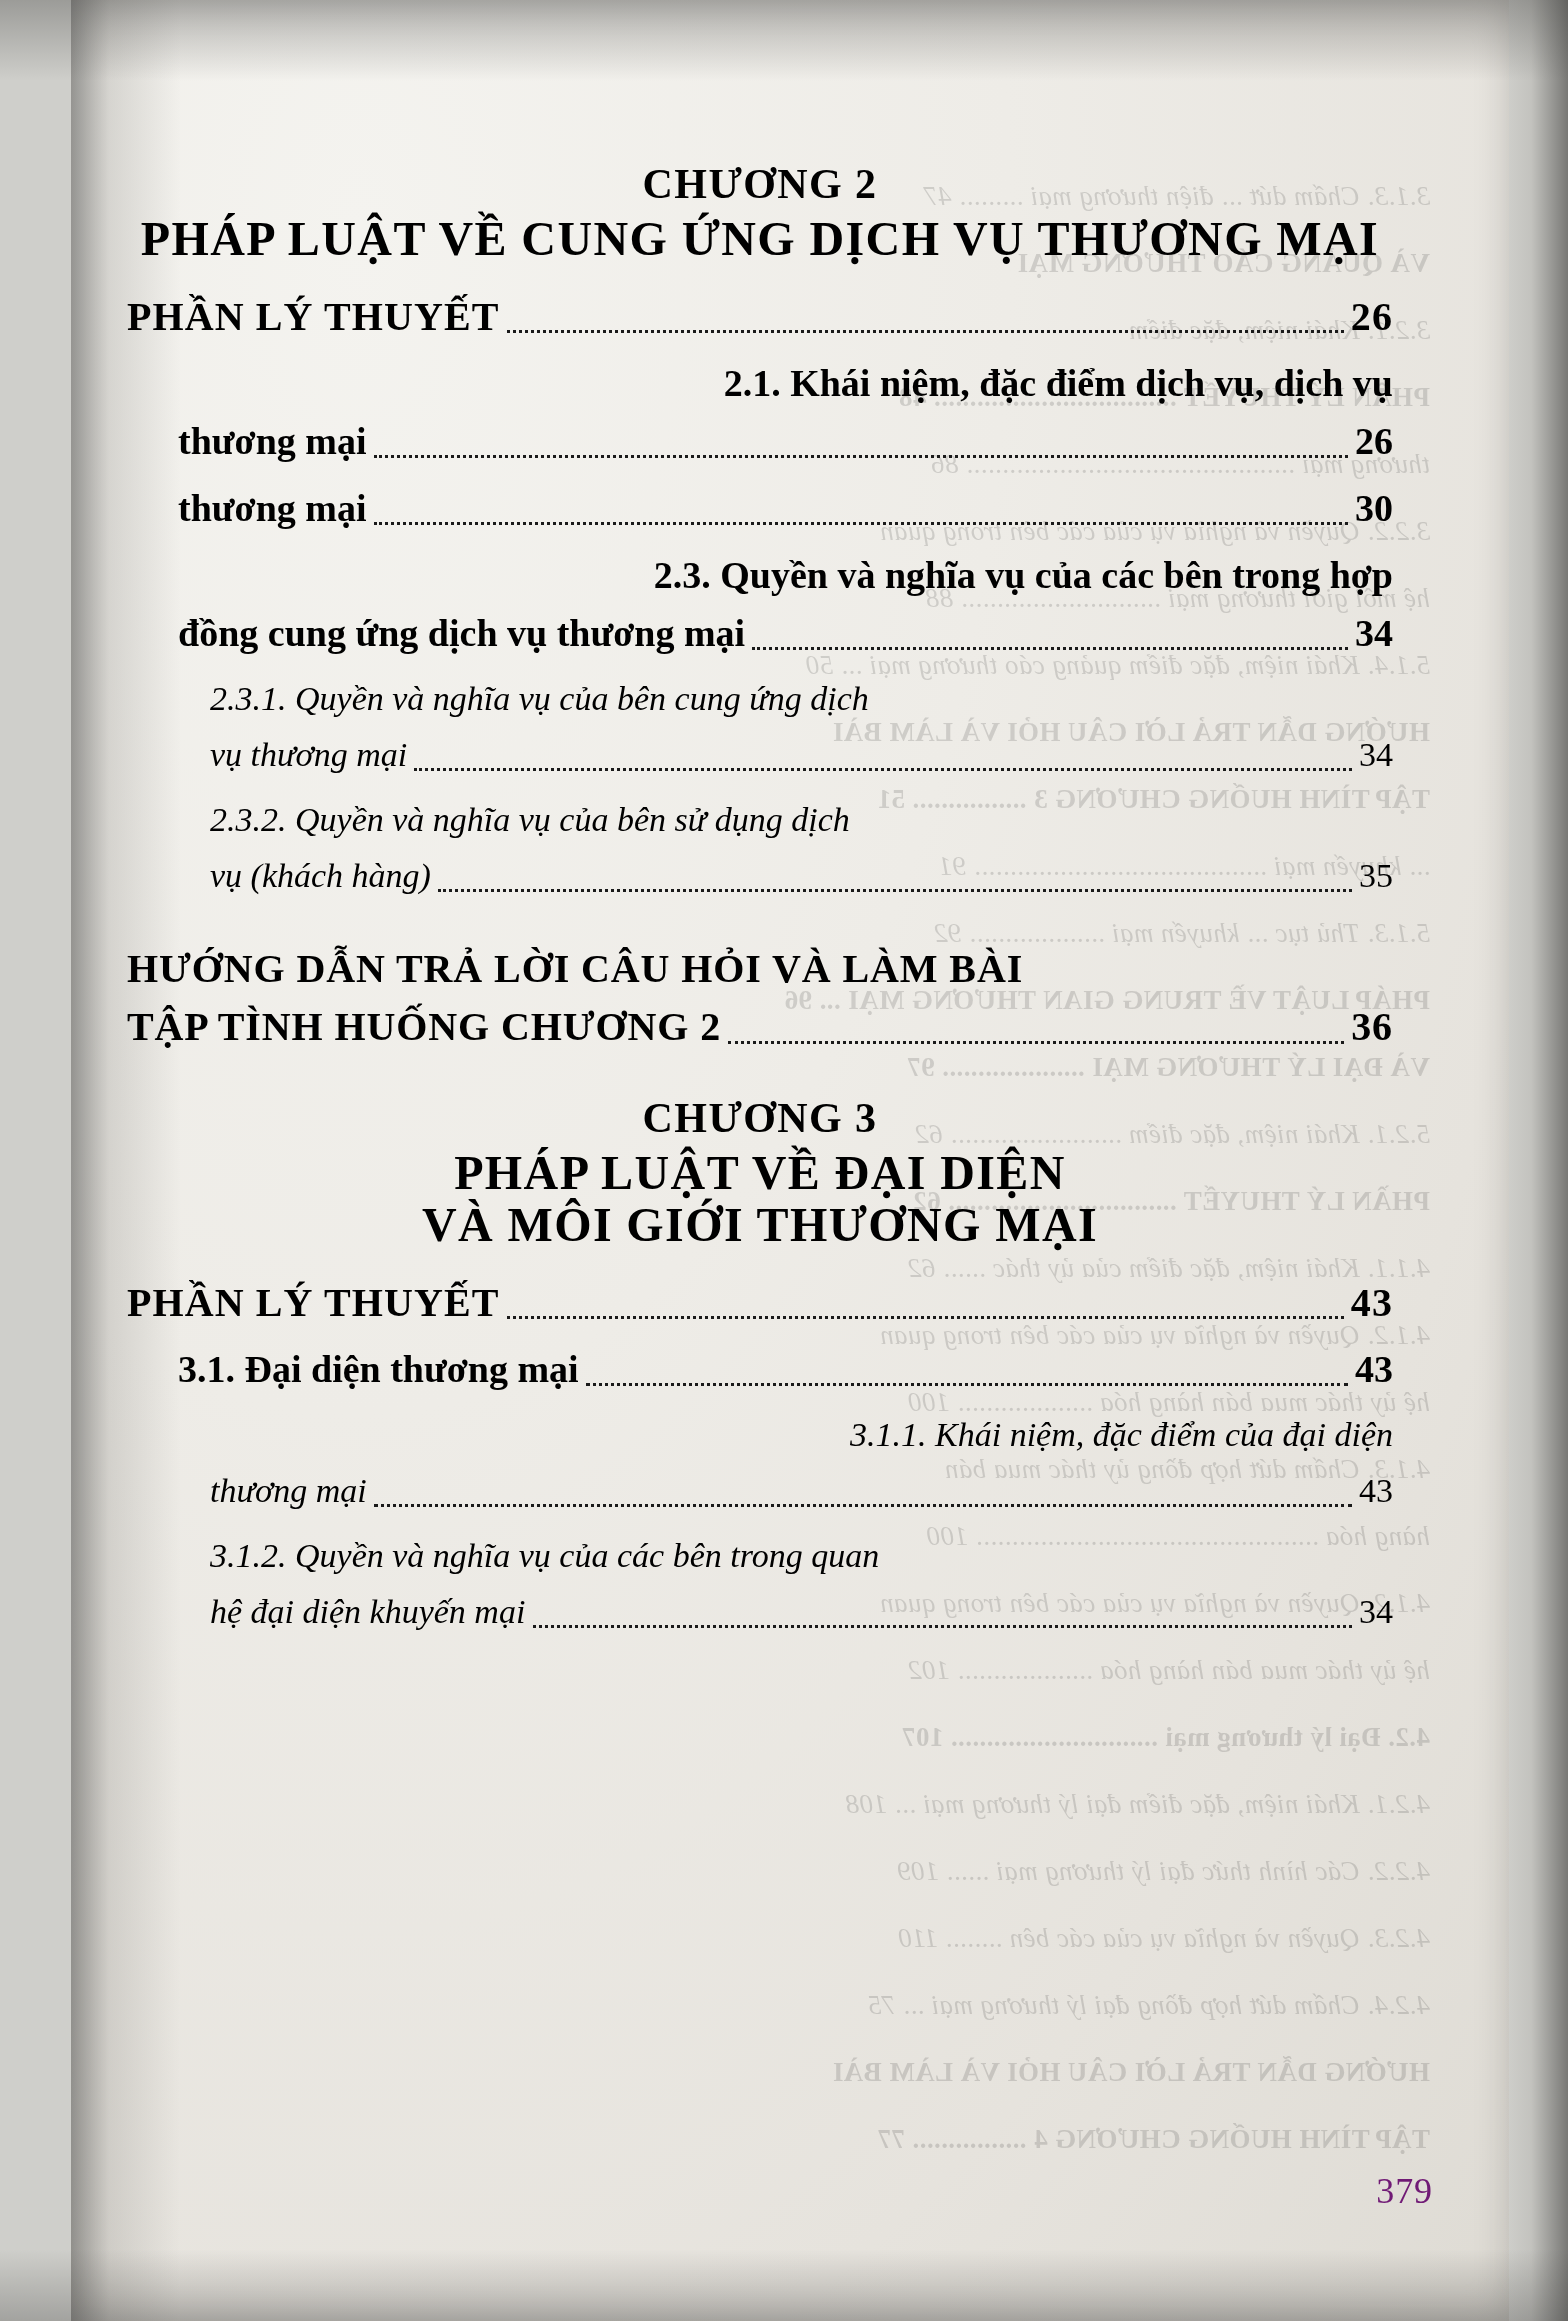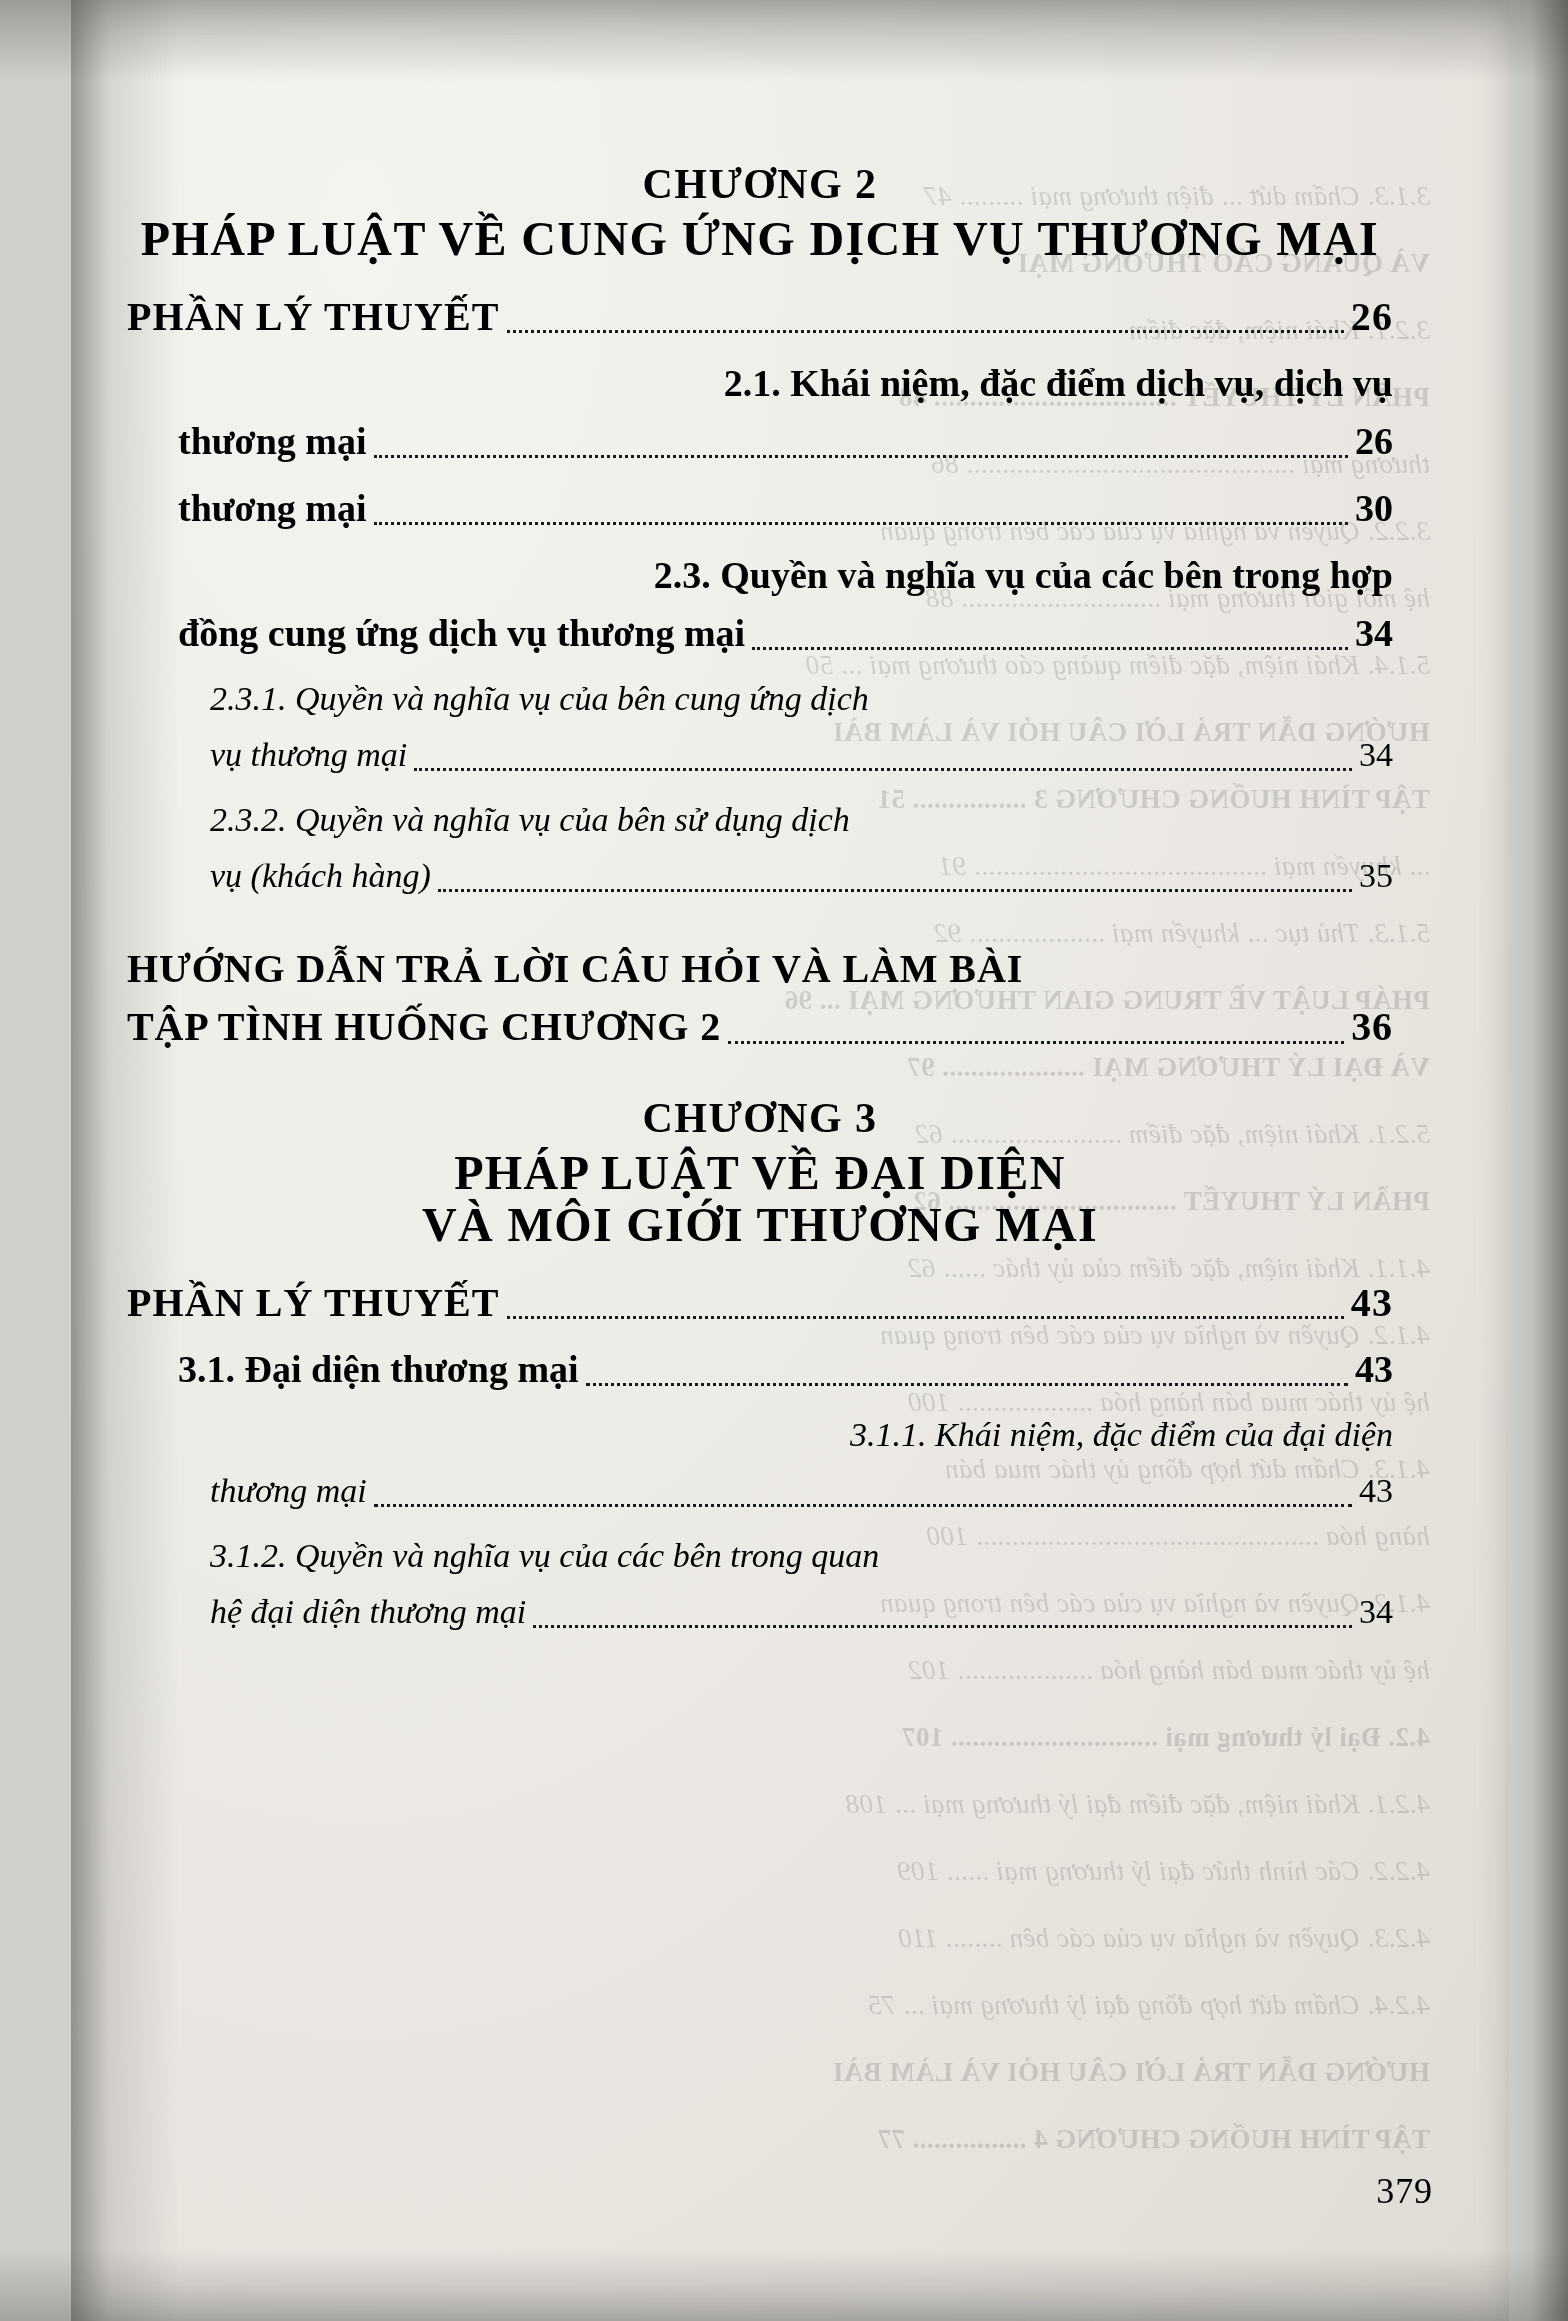--- a/index.html
+++ b/index.html
@@ -151,21 +151,21 @@
     margin-top: 36px;
   }
 
   .section-gap { height: 38px; }
 
   .folio {
     position: absolute;
     right: 136px;
     bottom: 109px;
     font-size: 36px;
-    color: #000000;
+    color: #701a75;
     letter-spacing: 0.9px;
   }
 
   .spread-word {
     display: flex;
     justify-content: space-between;
   }
 </style>
 </head>
 <body>
@@ -313,21 +313,21 @@
         <span class="dots"></span>
         <span class="pg">43</span>
       </div>
     </div>
 
     <div class="lvl2 block">
       <div>
         <span>3.1.2. Quyền và nghĩa vụ của các bên trong quan</span>
       </div>
       <div class="row">
-        <span class="txt">hệ đại diện thương mại</span>
+        <span class="txt">hệ đại diện khuyến mại</span>
         <span class="dots"></span>
         <span class="pg">34</span>
       </div>
     </div>
 
   </div>
 
   <div class="folio">379</div>
 </div>
 

